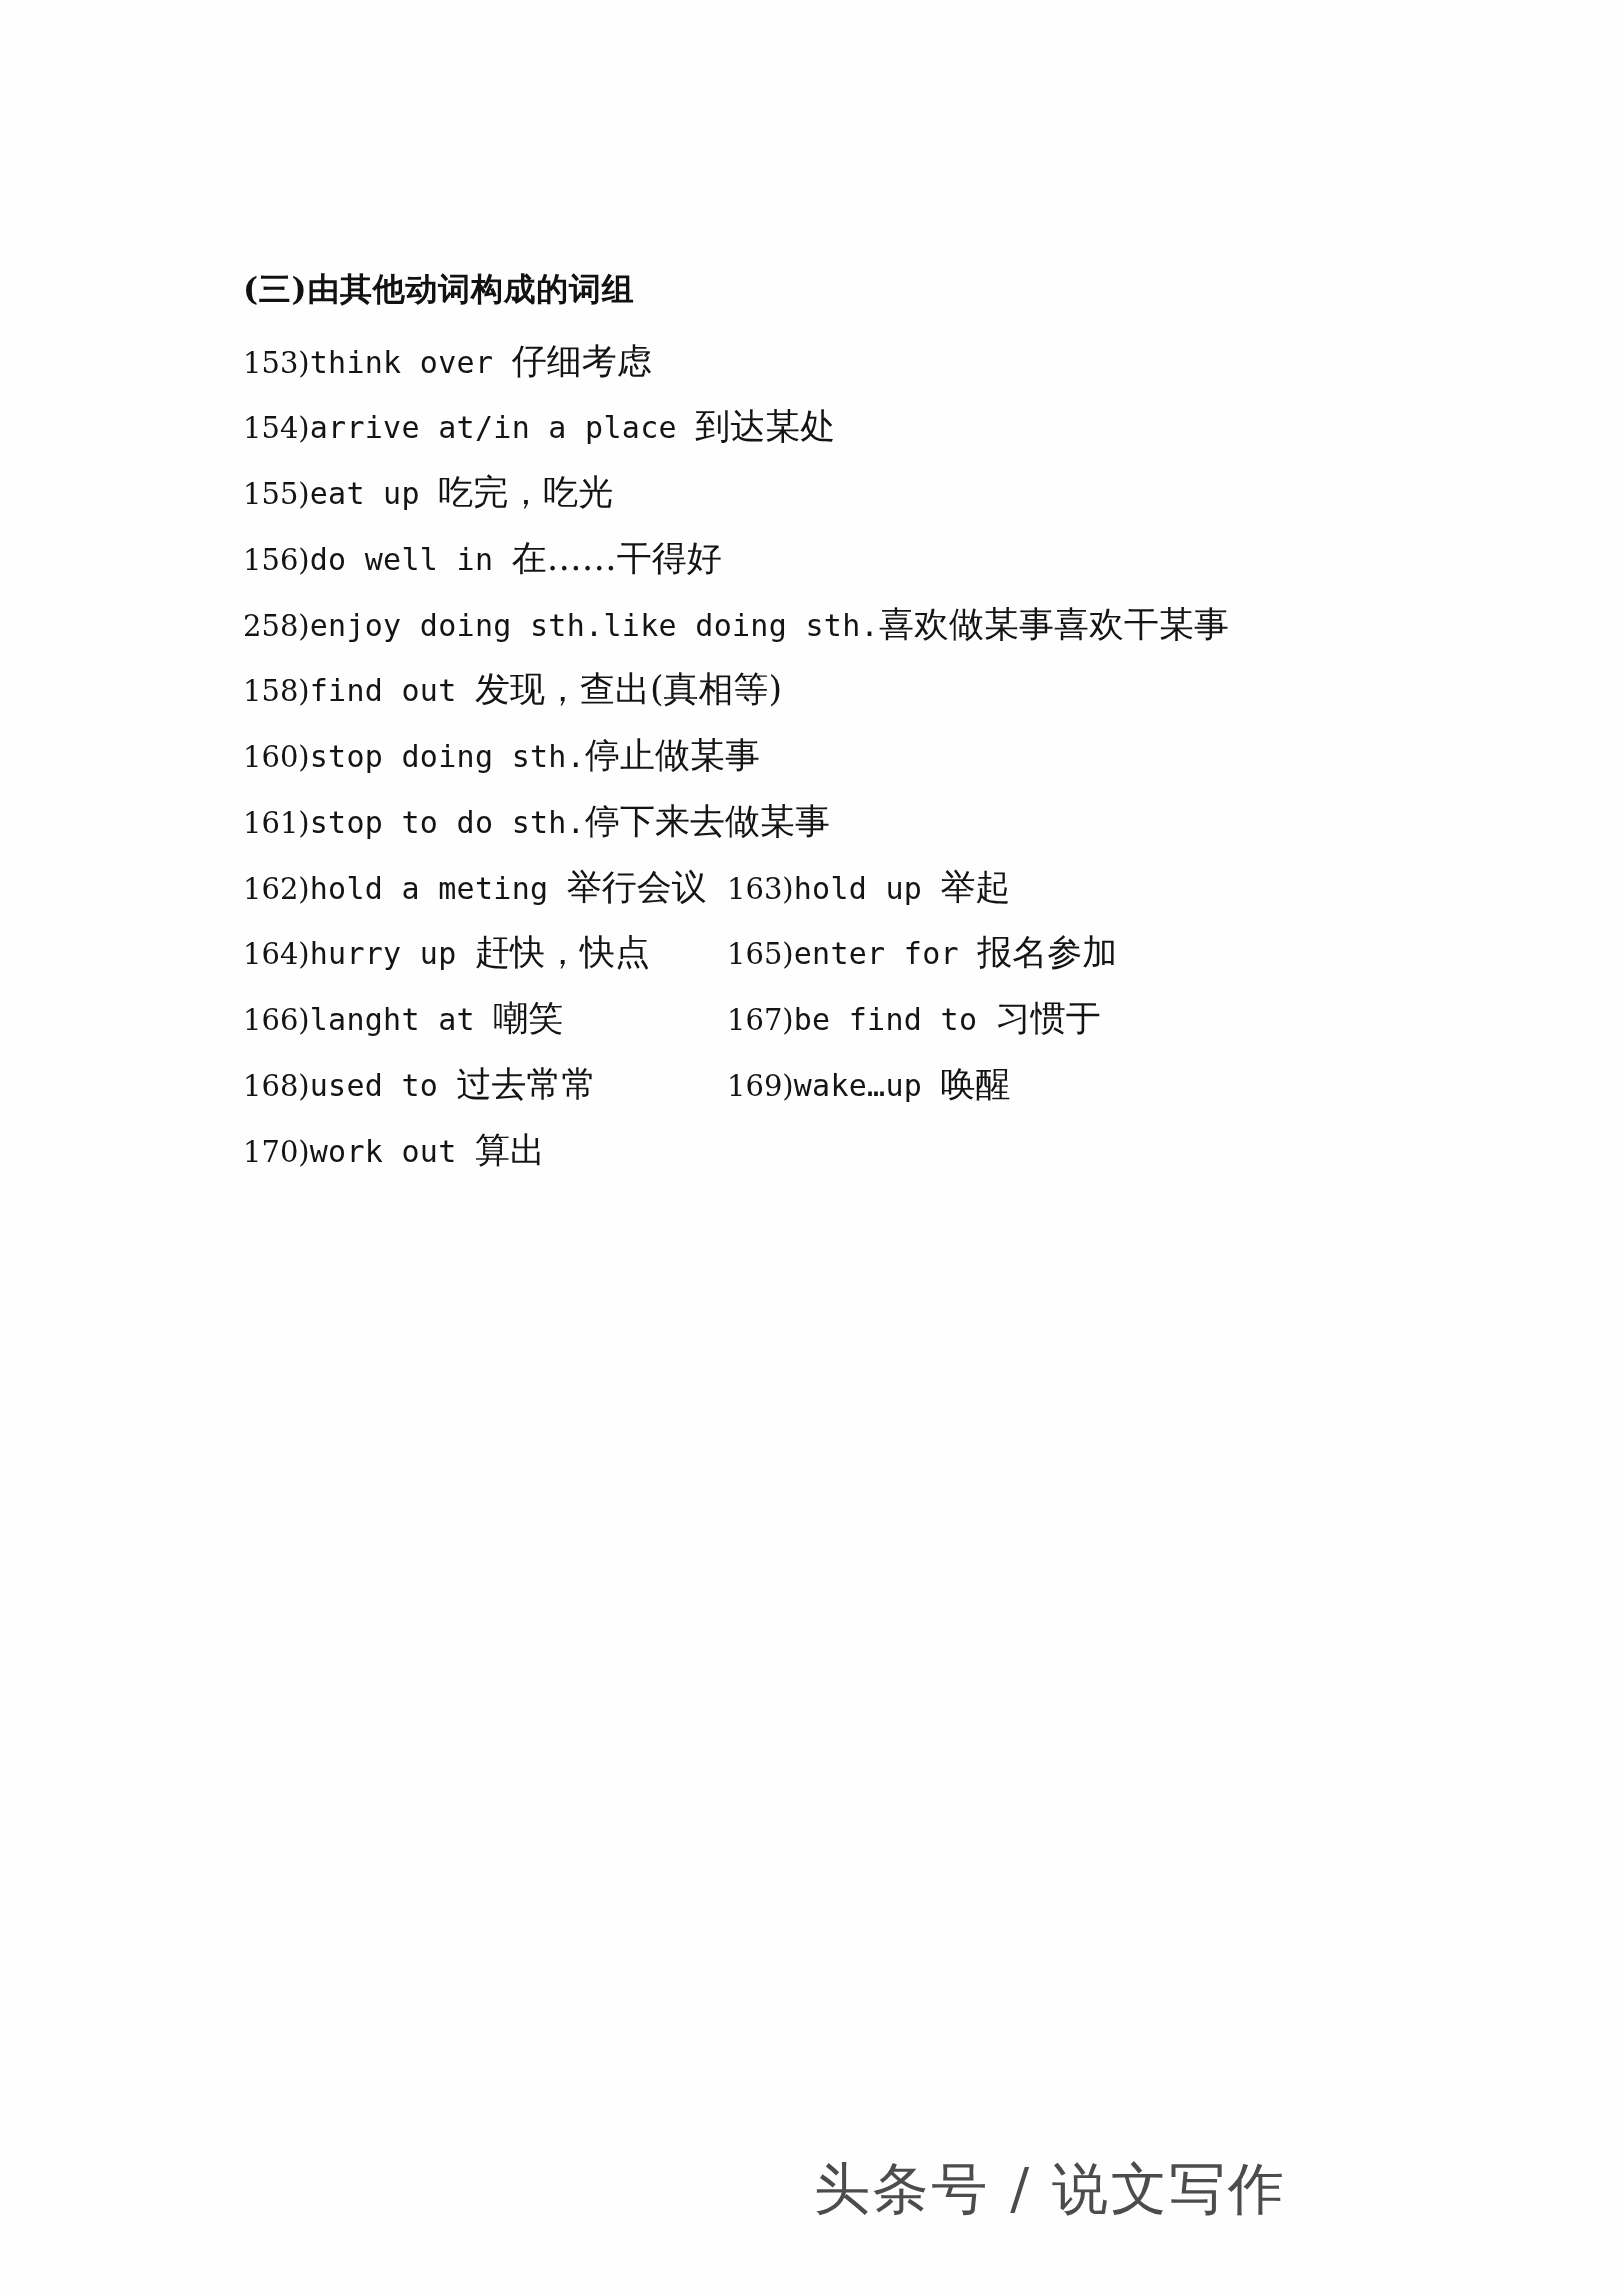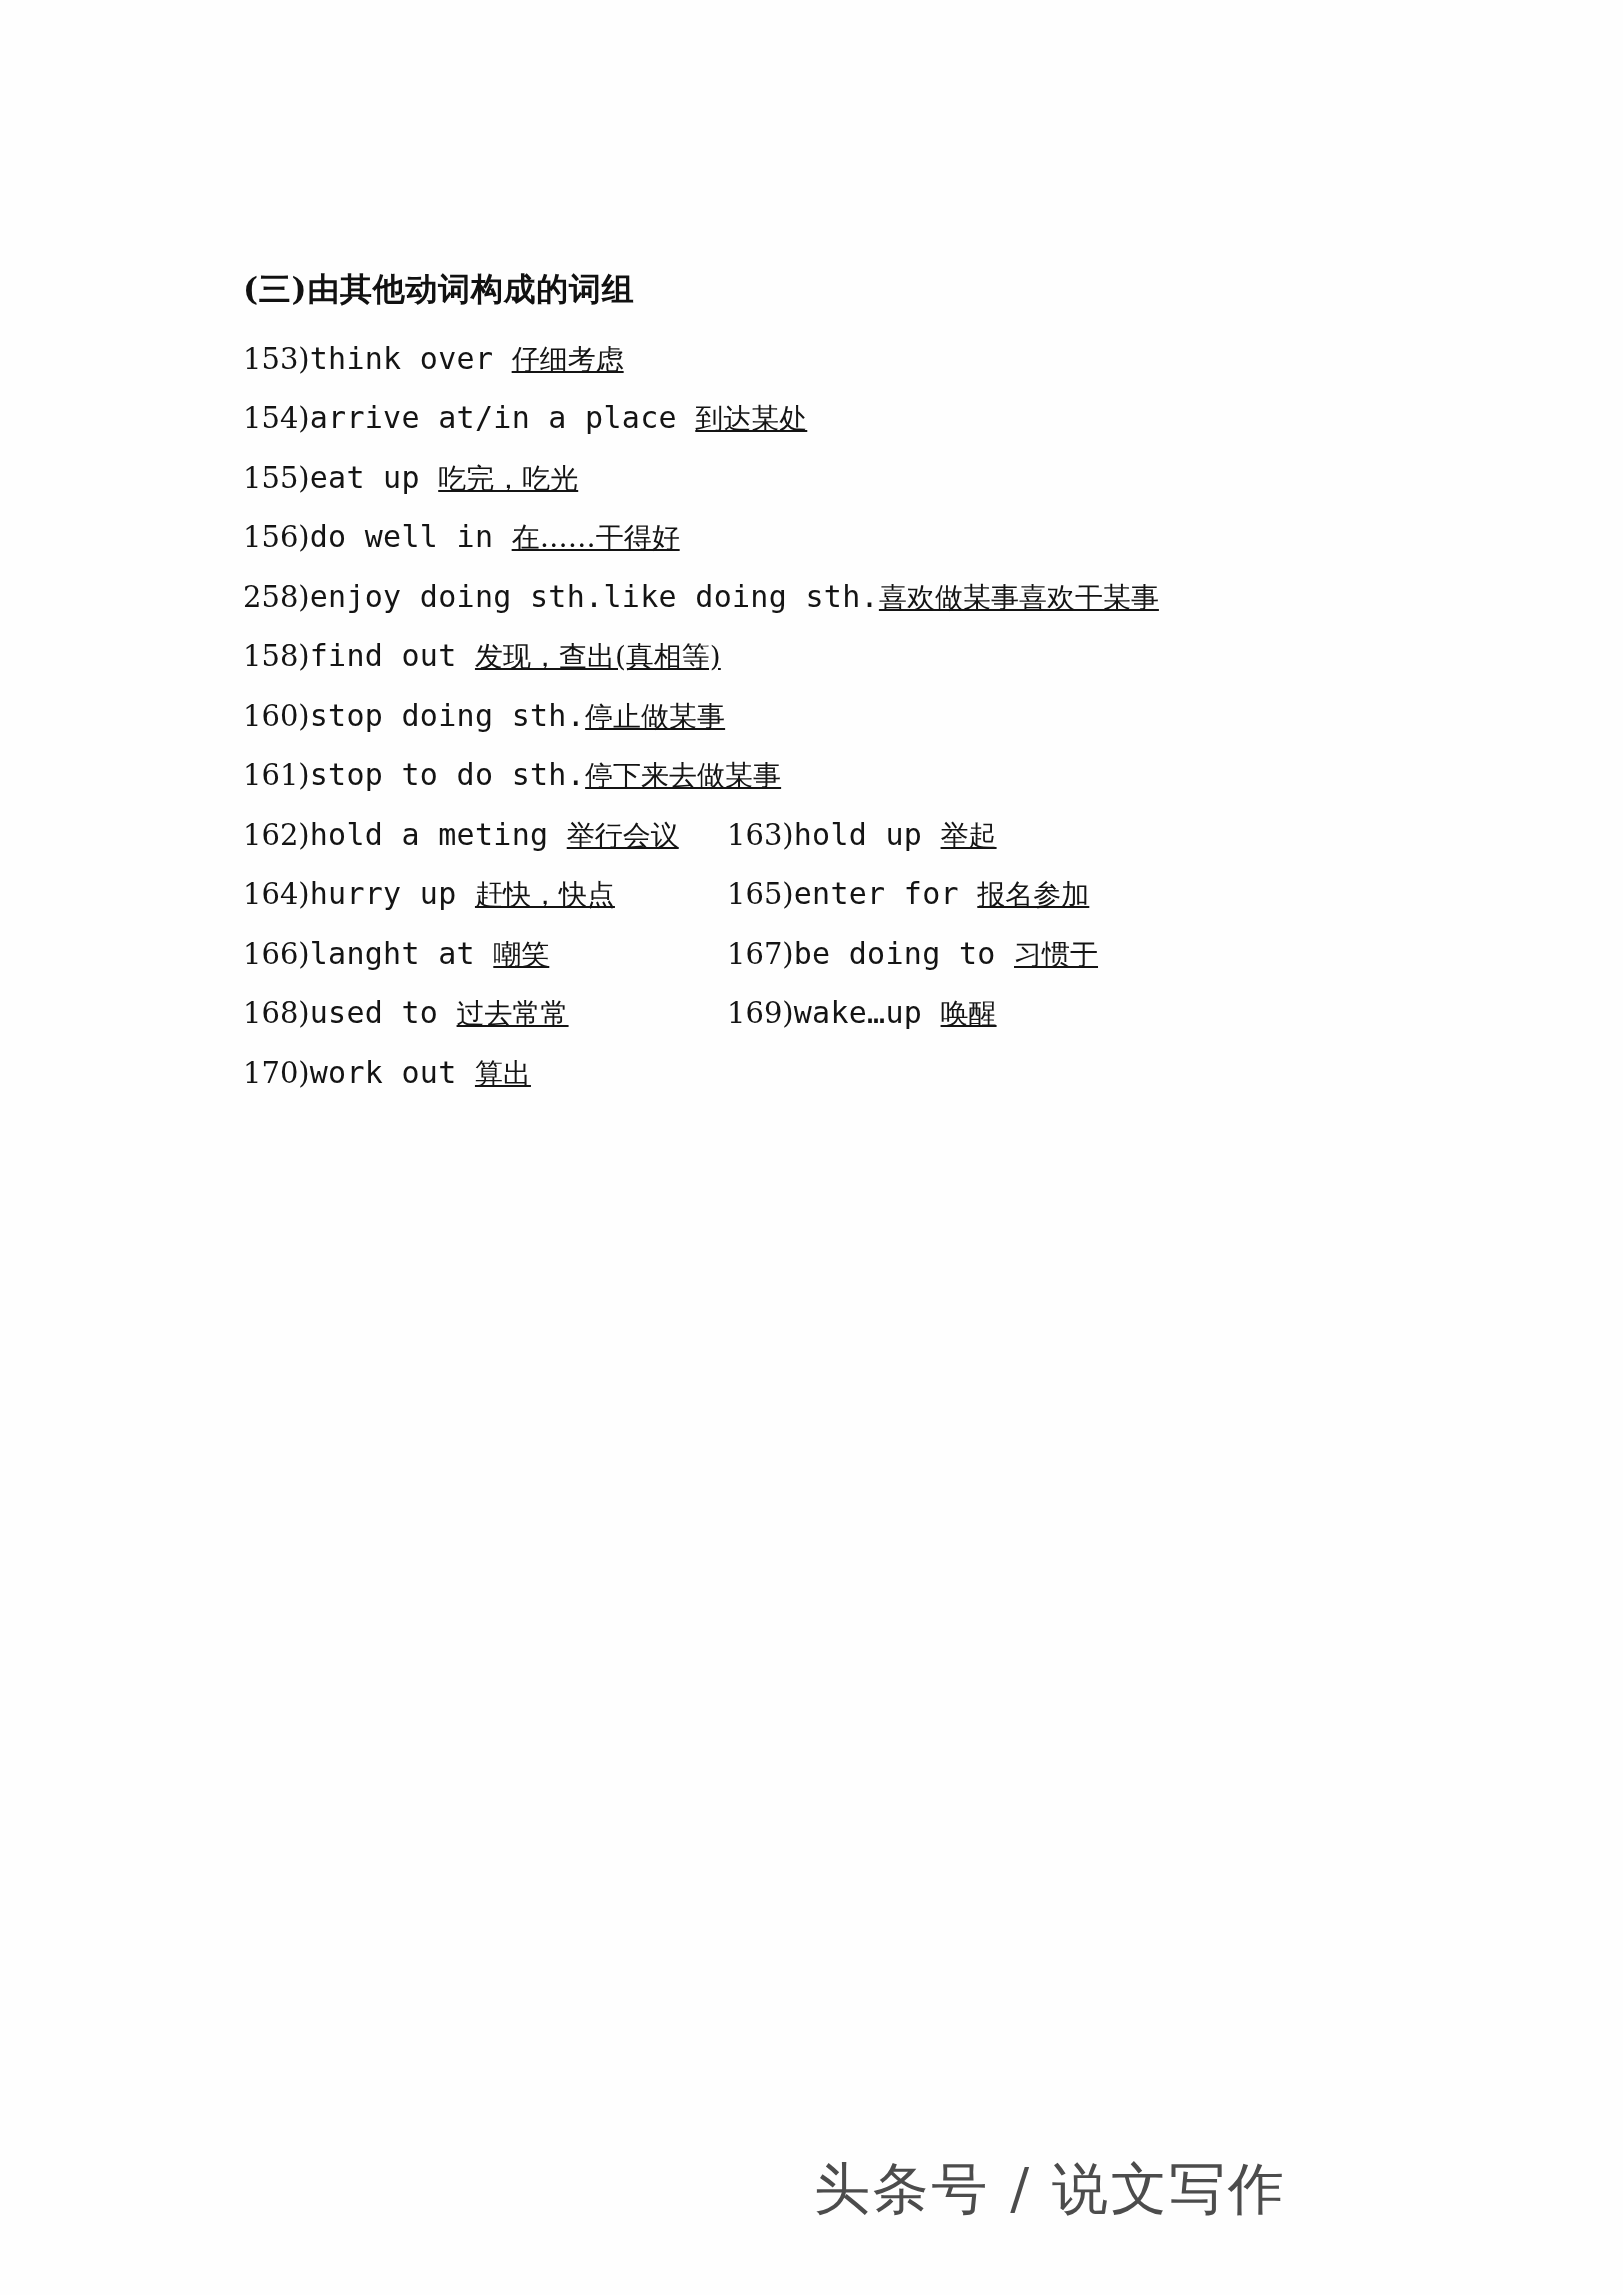--- a/index.html
+++ b/index.html
@@ -54,22 +54,21 @@
     font-family: "DejaVu Serif", "Liberation Serif", serif;
     letter-spacing: 0px;
   }
   .entry .en {
     font-family: "DejaVu Sans Mono", "Liberation Mono", monospace;
     font-size: 30px;
     letter-spacing: 0.3px;
   }
   .entry .zh {
     font-family: "DejaVu Serif", "Liberation Serif", serif;
-    font-size: 28px;
-    text-decoration: underline;
+    font-size: 35px;
   }
   .entry-row.two-col .entry:first-child {
     width: 484px;
     flex: 0 0 484px;
   }
   .watermark {
     position: absolute;
     left: 814px;
     top: 2152px;
     font-family: "DejaVu Serif", "Liberation Serif", serif;
@@ -144,21 +143,21 @@
       </span>
       <span class="entry">
         <span class="num">165)</span><span class="en">enter for </span><span class="zh">报名参加</span>
       </span>
     </div>
     <div class="entry-row two-col">
       <span class="entry">
         <span class="num">166)</span><span class="en">langht at </span><span class="zh">嘲笑</span>
       </span>
       <span class="entry">
-        <span class="num">167)</span><span class="en">be doing to </span><span class="zh">习惯于</span>
+        <span class="num">167)</span><span class="en">be find to </span><span class="zh">习惯于</span>
       </span>
     </div>
     <div class="entry-row two-col">
       <span class="entry">
         <span class="num">168)</span><span class="en">used to </span><span class="zh">过去常常</span>
       </span>
       <span class="entry">
         <span class="num">169)</span><span class="en">wake…up </span><span class="zh">唤醒</span>
       </span>
     </div>

